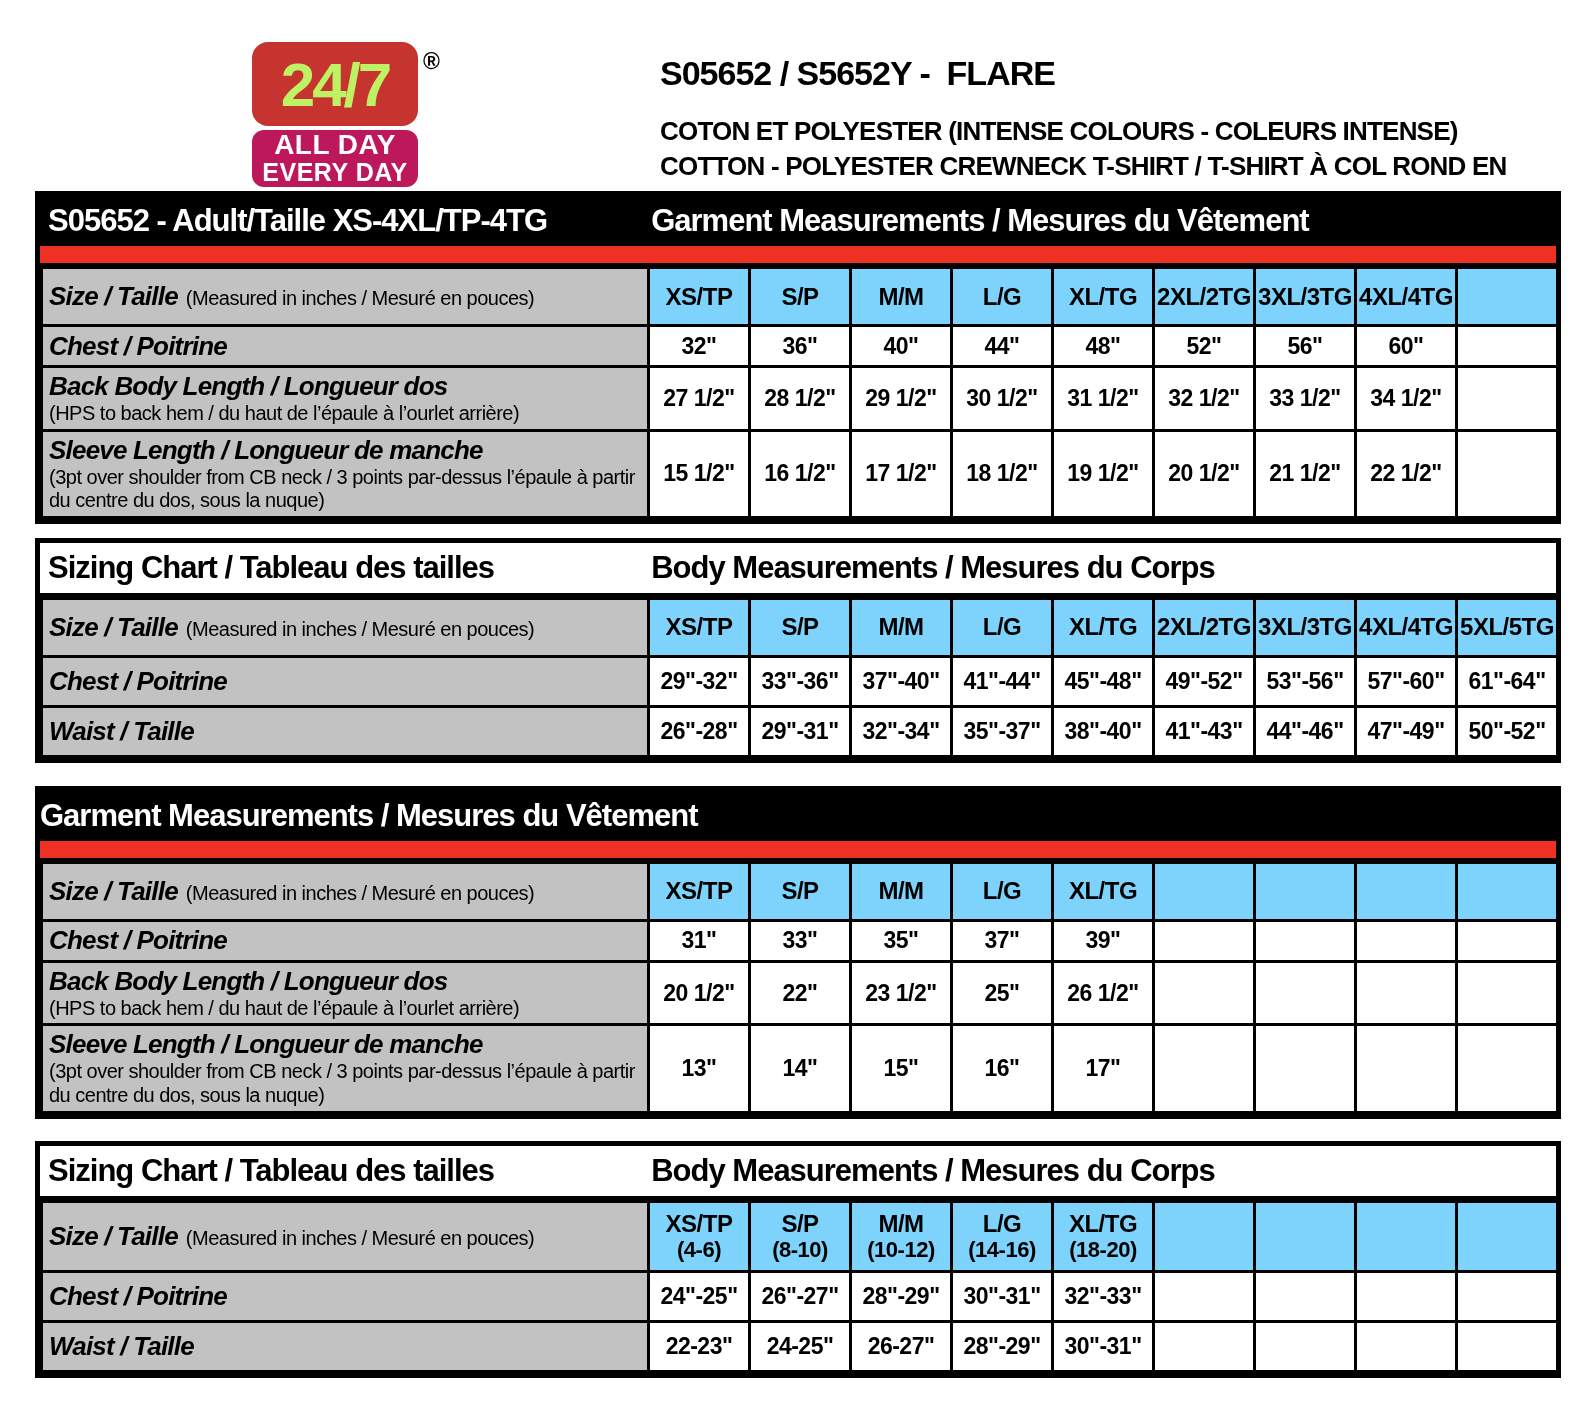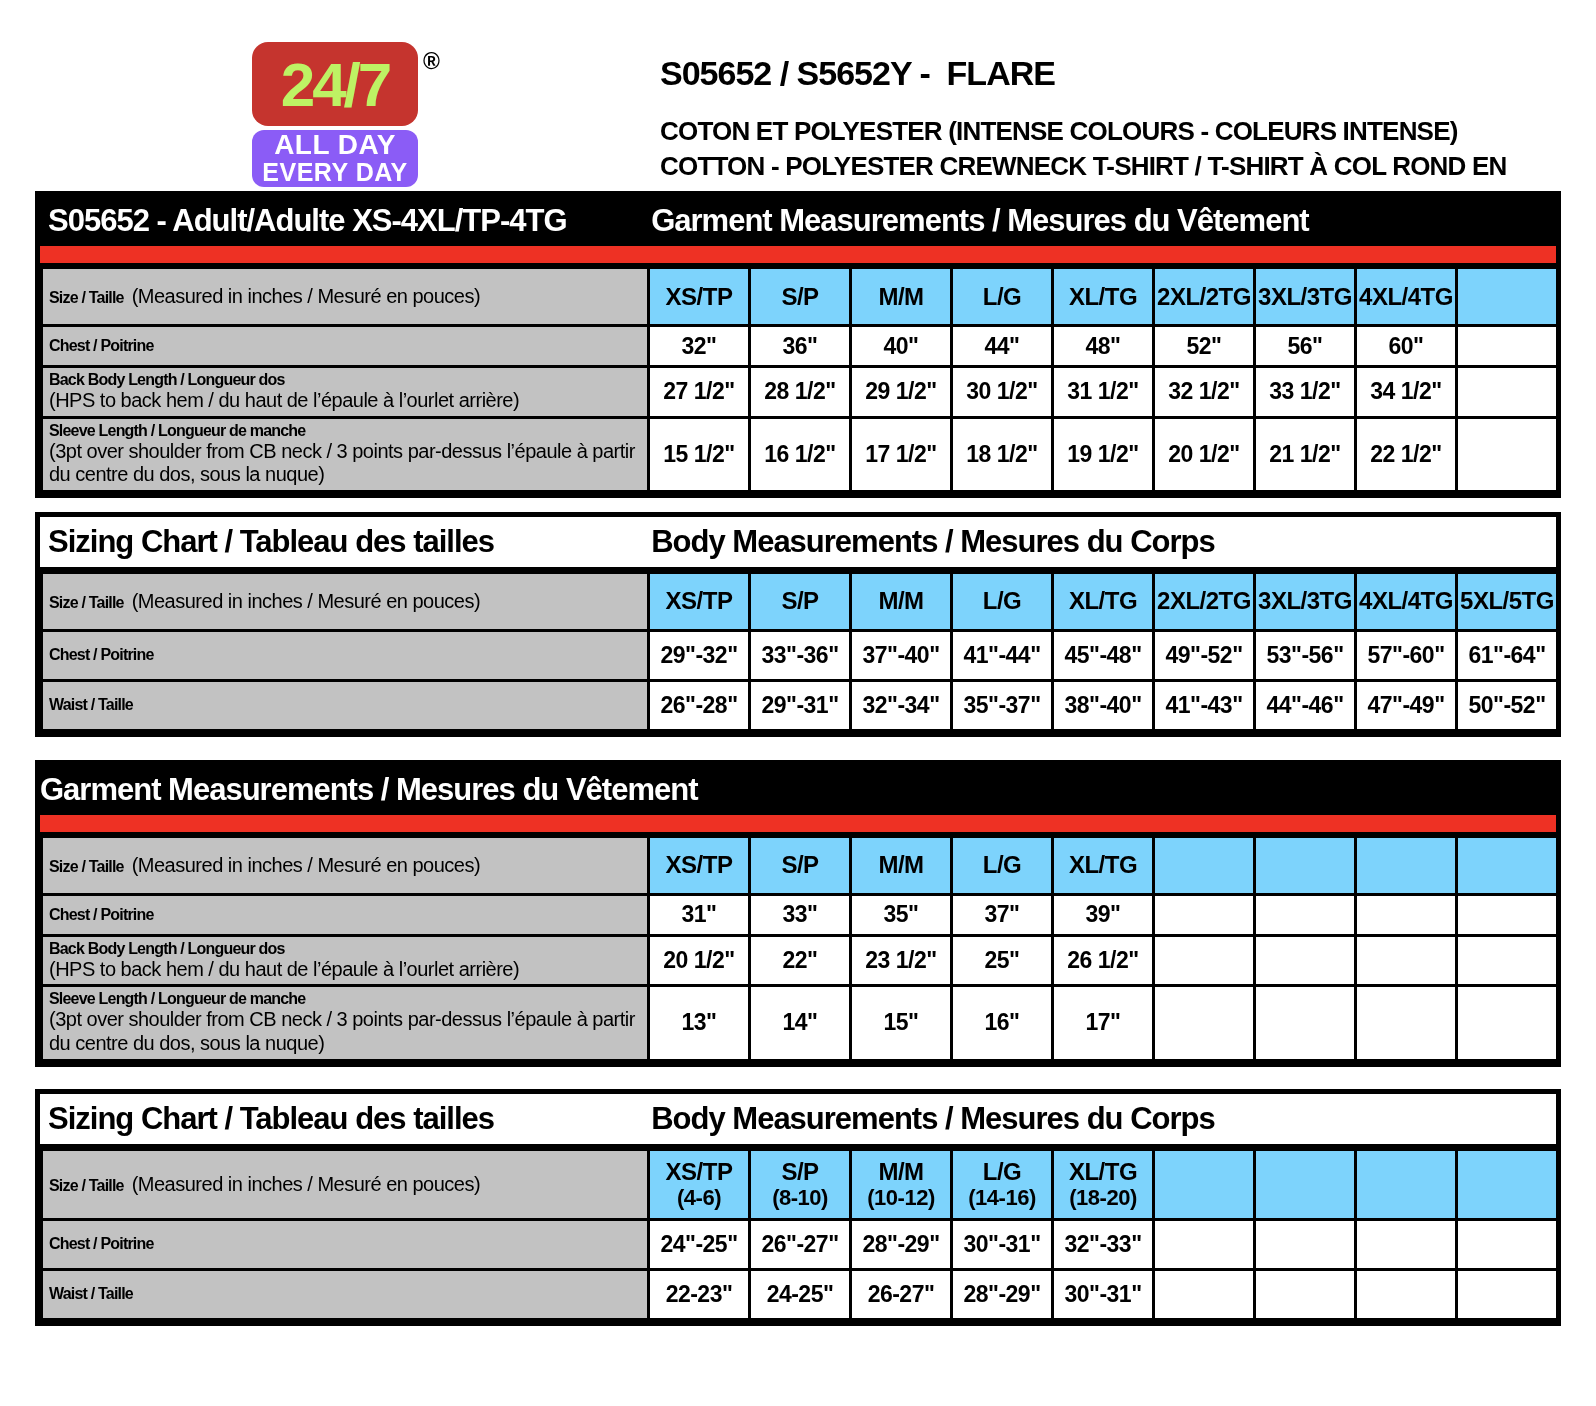--- a/index.html
+++ b/index.html
@@ -11,21 +11,21 @@
   
   .logo-red{
     position:absolute;left:252px;top:42px;width:166px;height:84px;
     background:#c5342e;border-radius:16px;
     display:flex;align-items:center;justify-content:center;
   }
   .logo-red .n{color:#bef264;font-weight:bold;font-size:62px;letter-spacing:-3px;}
   .logo-reg{position:absolute;left:423px;top:48px;font-size:23px;font-weight:bold;}
   .logo-navy{
     position:absolute;left:252px;top:130px;width:166px;height:57px;
-    background:#8b5cf6;border-radius:12px;color:#fff;font-weight:bold;
+    background:#be185d;border-radius:12px;color:#fff;font-weight:bold;
     display:flex;flex-direction:column;align-items:center;justify-content:center;line-height:1.02;
   }
   .logo-navy .l1{font-size:28px;letter-spacing:.5px;}
   .logo-navy .l2{font-size:25px;letter-spacing:.5px;}
   .doc-title{
     position:absolute;left:660px;top:54px;
     font-size:34px;font-weight:bold;letter-spacing:-1px;white-space:pre;
   }
   .doc-subtitle{
     position:absolute;left:660px;top:114px;
@@ -39,21 +39,21 @@
   .tbl.g3{margin-bottom:22px;}
   .titlebar{display:flex;align-items:center;height:50px;}
   .tbl-black > .titlebar{background:#000;color:#fff;}
   .tbl-white > .titlebar{background:#fff;color:#000;border-bottom:4px solid #000;}
   .titlebar .tl{width:40%;padding-left:8px;font-size:31px;font-weight:bold;letter-spacing:-1px;white-space:nowrap;}
   .titlebar .tr{width:60%;text-align:left;font-size:31px;font-weight:bold;letter-spacing:-1px;white-space:nowrap;}
   .redbar{height:17px;background:#ee3124;border-bottom:3px solid #000;}
   table{border-collapse:collapse;table-layout:fixed;width:100%;}
   td{border:3px solid #000;box-sizing:border-box;overflow:hidden;}
   .lab{background:#c2c2c2;text-align:left;padding:3px 6px;vertical-align:middle;}
-  .lab .lbl{font-weight:bold;font-size:16px;letter-spacing:-0.8px;}
+  .lab .lbl{font-weight:bold;font-size:26px;letter-spacing:-0.8px;font-style:italic;}
   .lab .inote{font-size:20px;letter-spacing:-0.5px;margin-left:8px;}
   .lab .bnote{display:block;font-size:20px;letter-spacing:-0.5px;line-height:1.18;}
   .shead{background:#7dd3fc;text-align:center;vertical-align:middle;
          font-weight:bold;font-size:24px;letter-spacing:-0.5px;line-height:1.15;}
   .shead .sub{display:block;font-weight:bold;font-size:22px;}
   .dcell{background:#fff;text-align:center;vertical-align:middle;
          font-weight:bold;font-size:23px;letter-spacing:-0.5px;height:41px;}
   .size-row td{height:58px;}
   .t3 .size-row td{height:70px;}
   .tbl-white .dcell{height:50px;}
@@ -72,21 +72,21 @@
 
 <div class="doc-title">S05652 / S5652Y -  FLARE</div>
 <div class="doc-subtitle">
   <div>COTON ET POLYESTER (INTENSE COLOURS - COLEURS INTENSE)</div>
   <div>COTTON - POLYESTER CREWNECK T-SHIRT / T-SHIRT À COL ROND EN</div>
 </div>
 
 <div class="tables">
   <div class="tbl g1 tbl-black t0">
       <div class="titlebar">
-        <div class="tl">S05652 - Adult/Adulte XS-4XL/TP-4TG</div>
+        <div class="tl">S05652 - Adult/Taille XS-4XL/TP-4TG</div>
         <div class="tr">Garment Measurements / Mesures du Vêtement</div>
       </div>
       <div class="redbar"></div>
       <table>
         <colgroup>
           <col style="width: 607px;">
           <col style="width: 101px;">
           <col style="width: 101px;">
           <col style="width: 101px;">
           <col style="width: 101px;">

